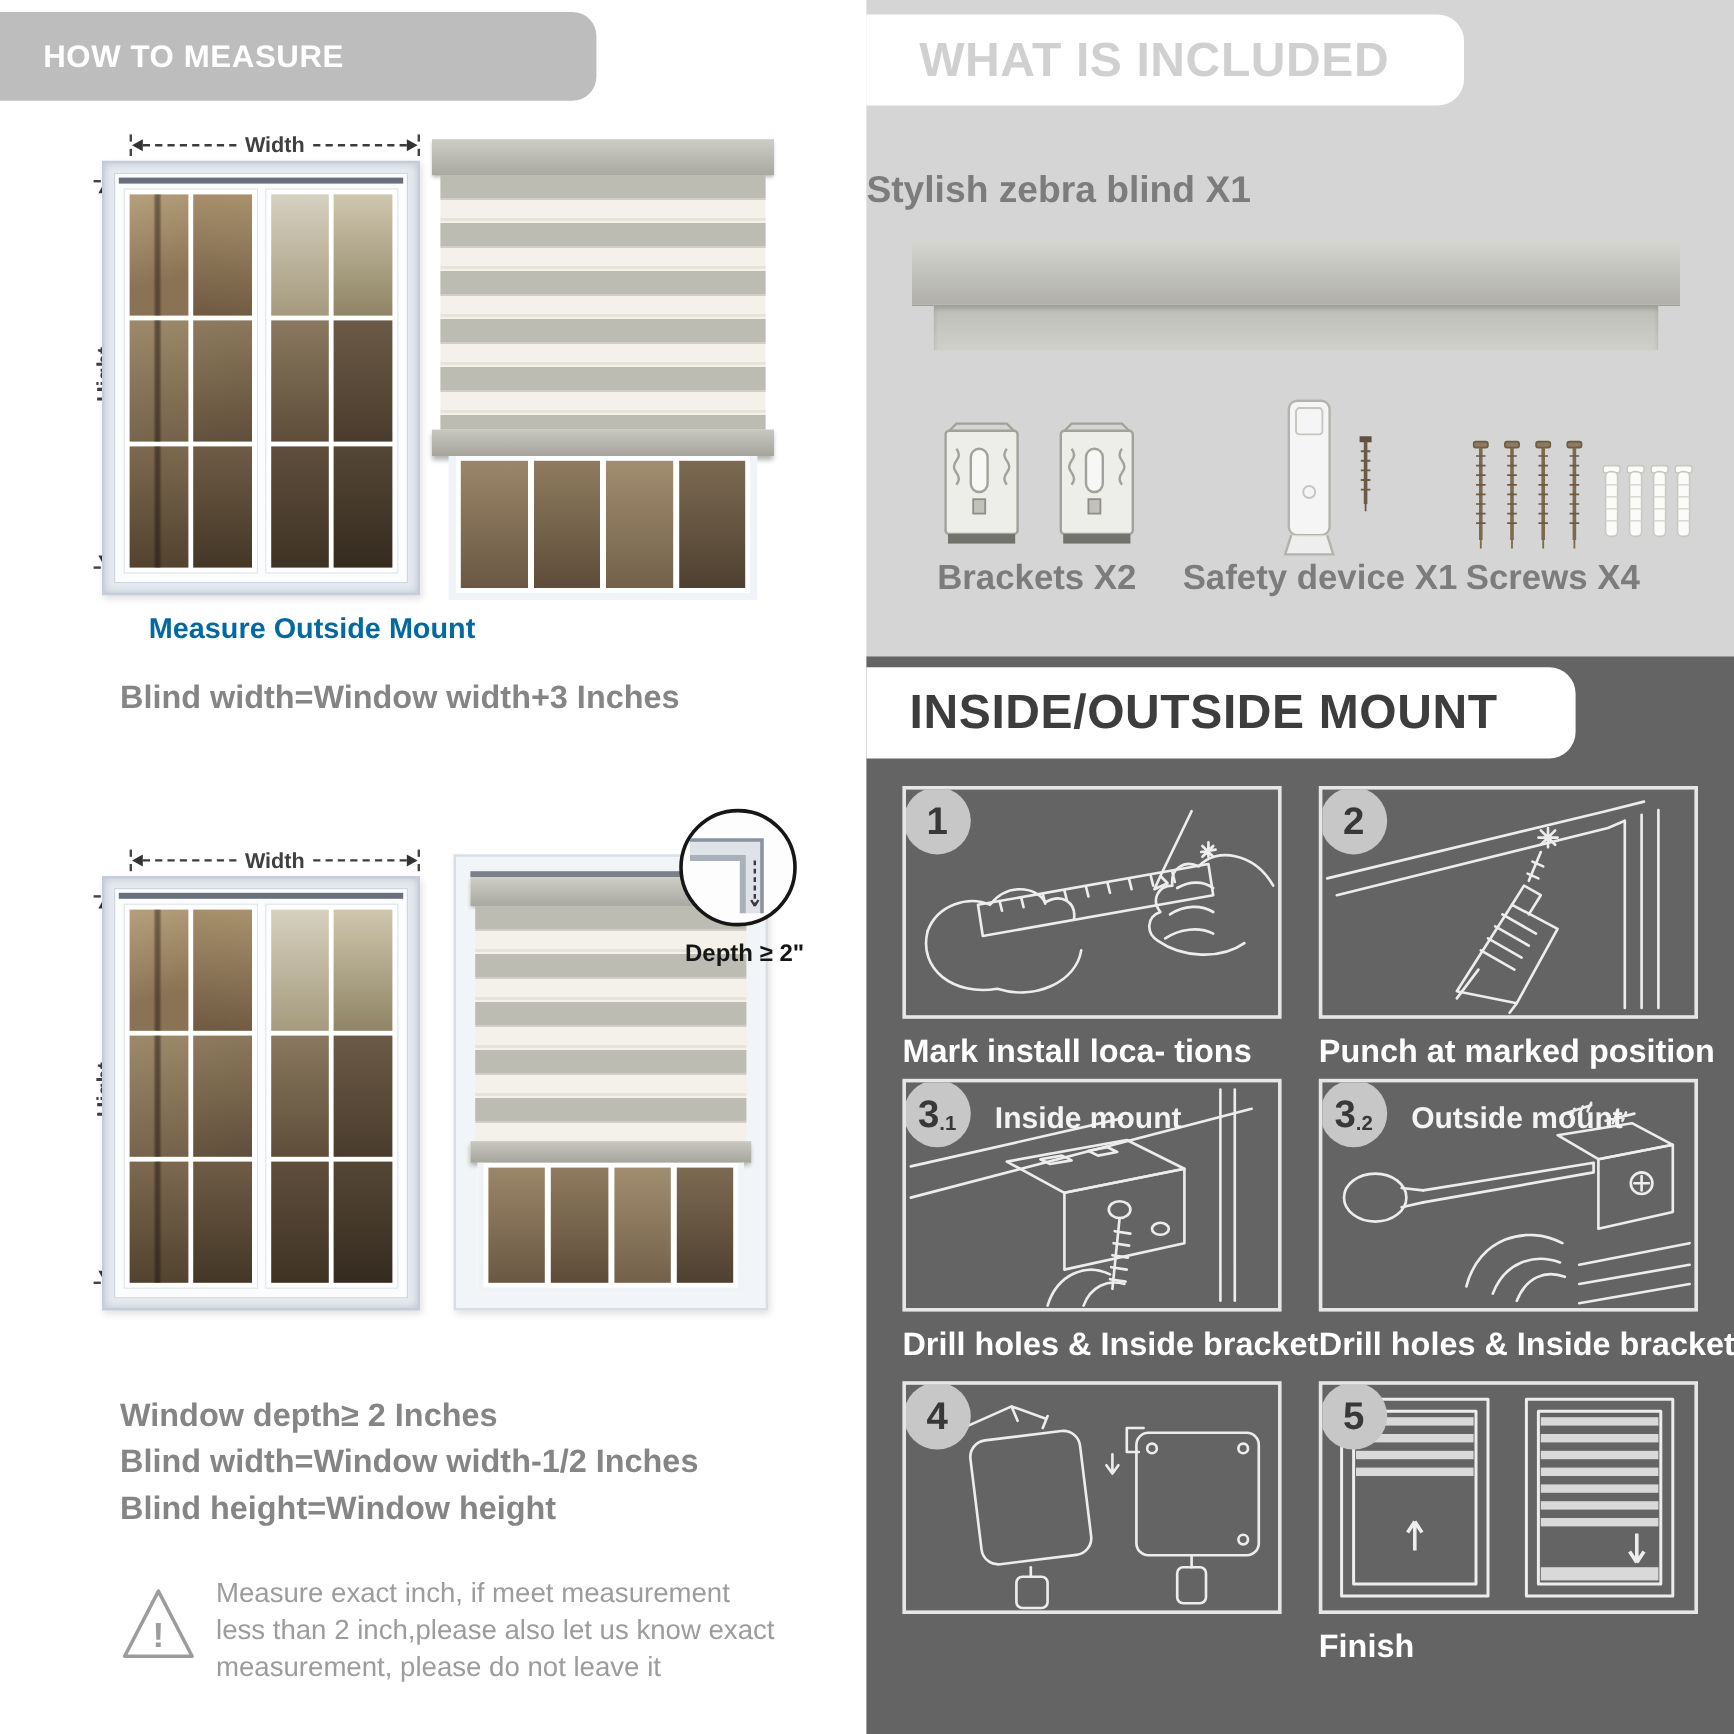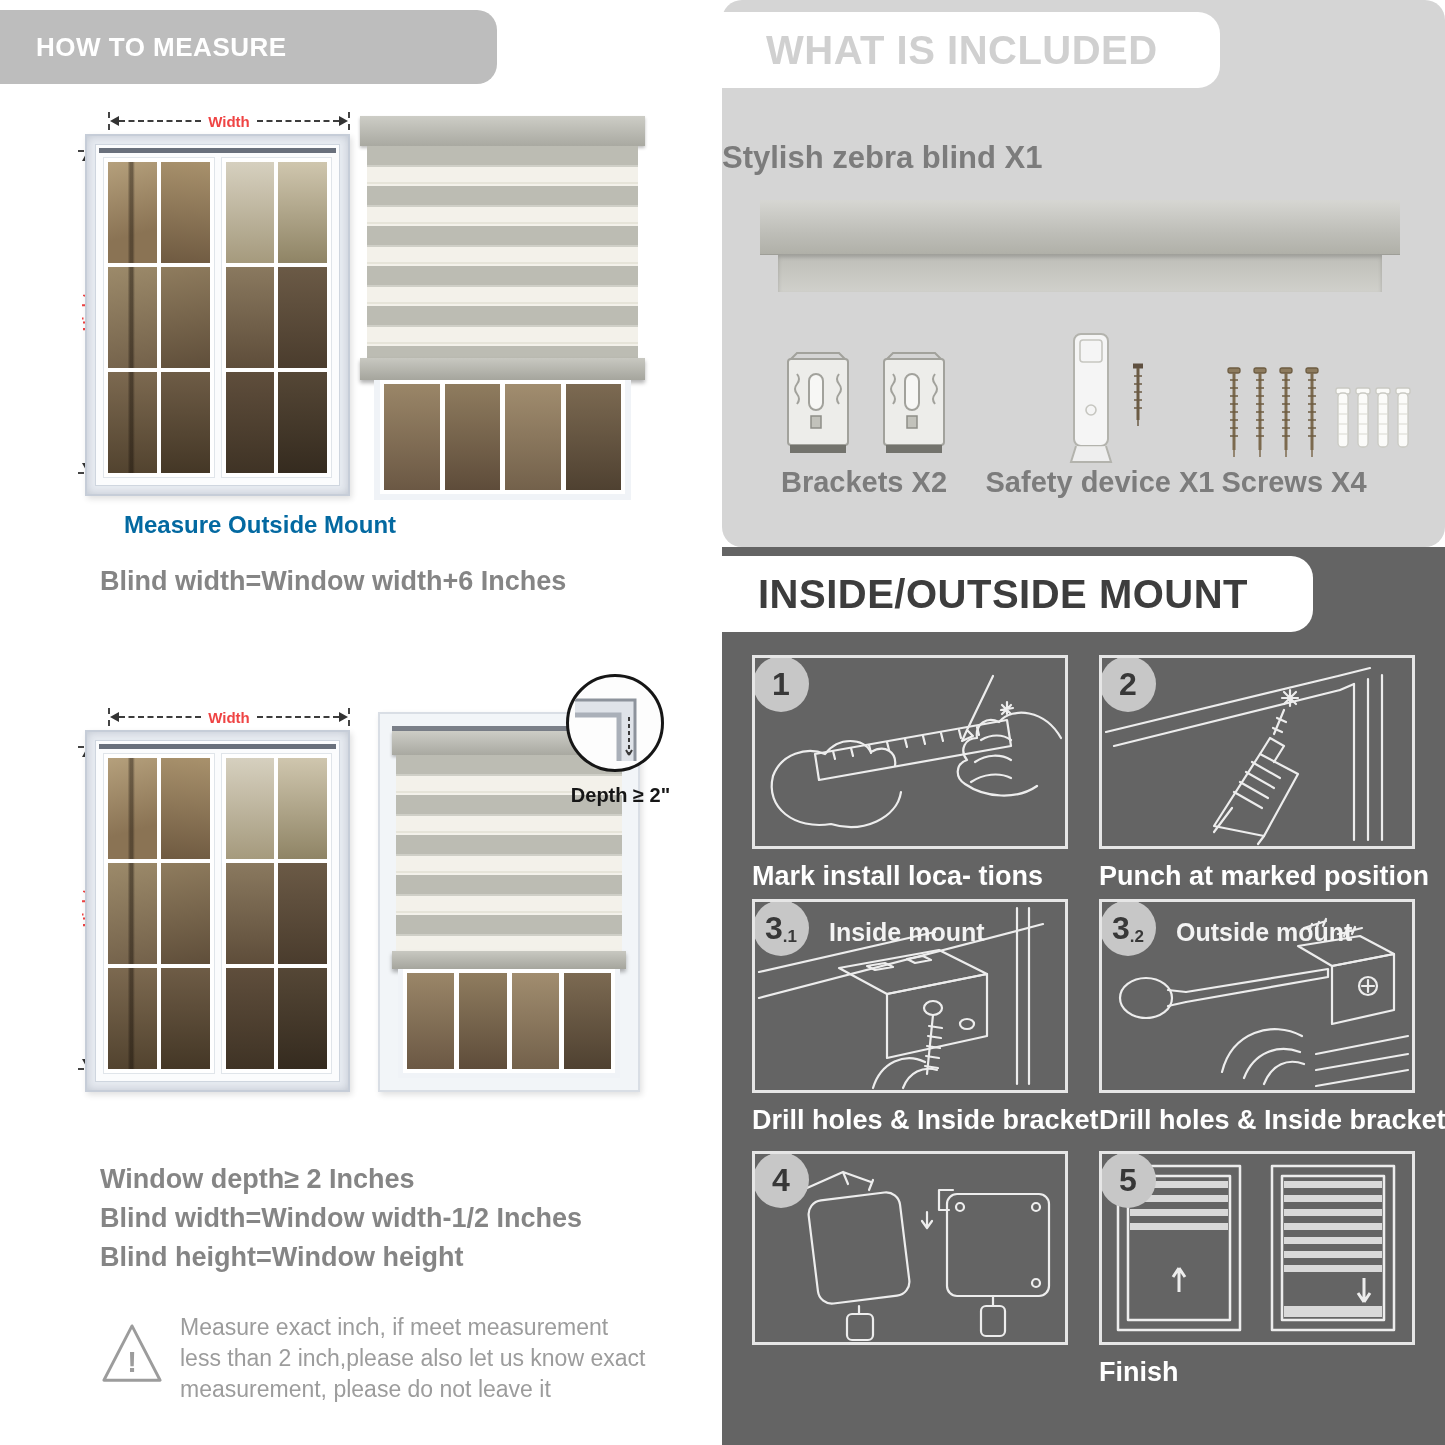--- a/index.html
+++ b/index.html
@@ -8,21 +8,21 @@
 
   
   .banner-left{position:absolute;left:0;top:10px;width:497px;height:74px;background:#bdbdbd;
     border-radius:0 20px 20px 0;display:flex;align-items:center;padding-left:36px;box-sizing:border-box;
     color:#ffffff;font-size:26px;font-weight:bold;letter-spacing:.5px;}
 
   .winfig{position:absolute;width:292px;height:402px;}
   .dim-w{position:absolute;left:50px;right:0;top:14px;height:18px;display:flex;align-items:center;
     border-left:2px dashed #444;border-right:2px dashed #444;box-sizing:border-box;}
   .dim-w .dash{flex:1;border-top:2px dashed #3c3c3c;height:0;}
-  .dim-label{font-size:15px;font-weight:bold;color:#ef4444;padding:0 7px;white-space:nowrap;}
+  .dim-label{font-size:18px;font-weight:bold;color:#404040;padding:0 7px;white-space:nowrap;}
   .ah{width:0;height:0;flex:none;}
   .ah.l{border-top:5px solid transparent;border-bottom:5px solid transparent;border-right:9px solid #333;}
   .ah.r{border-top:5px solid transparent;border-bottom:5px solid transparent;border-left:9px solid #333;}
   .ah.u{border-left:5px solid transparent;border-right:5px solid transparent;border-bottom:9px solid #333;}
   .ah.d{border-left:5px solid transparent;border-right:5px solid transparent;border-top:9px solid #333;}
   .dim-h{position:absolute;left:20px;top:52px;bottom:26px;width:18px;display:flex;flex-direction:column;
     align-items:center;border-top:2px dashed #444;border-bottom:2px dashed #444;box-sizing:border-box;}
   .dim-h .dashv{flex:1;border-left:2px dashed #3c3c3c;width:0;}
   .dim-h .dim-label{writing-mode:vertical-rl;transform:rotate(180deg);padding:7px 0;}
 
@@ -76,21 +76,21 @@
 
   .h2{position:absolute;font-size:24px;font-weight:bold;color:#0369a1;margin-left:24px;}
   .spec{position:absolute;font-size:27px;font-weight:bold;color:#858585;line-height:39px;}
 
   .warn{position:absolute;left:100px;top:1312px;display:flex;gap:16px;}
   .warn-icon{flex:none;margin-top:8px;}
   .warn-text{width:468px;font-size:23px;color:#9c9c9c;line-height:31px;font-weight:500;}
 
   
   .panel-right{position:absolute;left:722px;top:0;width:723px;height:1445px;}
-  .included{position:absolute;left:0;top:0;width:723px;height:547px;background:#d5d5d5;border-radius:20px;}
+  .included{position:absolute;left:0;top:0;width:723px;height:547px;background:#d5d5d5;}
   .banner-included{position:absolute;left:0;top:12px;width:498px;height:76px;background:#ffffff;
     border-radius:0 22px 22px 0;display:flex;align-items:center;padding-left:44px;box-sizing:border-box;
     color:#d0d0d0;font-size:40px;font-weight:bold;letter-spacing:.5px;}
   .product-title{position:absolute;top:140px;left:0;right:0;font-size:31px;
     font-weight:bold;color:#7c7c7c;}
   .rail-main{position:absolute;left:38px;top:200px;width:640px;height:54px;
     background:linear-gradient(180deg,#d6d6d2,#bebeb8 60%,#b0b0a8);box-shadow:0 1px 0 #9e9e97;}
   .rail-sub{position:absolute;left:56px;top:254px;width:604px;height:38px;
     background:linear-gradient(180deg,#bdbdb7,#d0d0cb);box-shadow:inset 0 3px 4px rgba(0,0,0,.18);}
   .part{position:absolute;}
@@ -162,21 +162,21 @@
     <div class="under-window">
       <div class="uw-pane"></div>
         <div class="uw-pane"></div>
       <div class="uw-pane"></div>
         <div class="uw-pane"></div>
     </div>
   </div>
 
   <div class="h2" style="left:100px;top:511px;">Measure Outside Mount</div>
   <div class="spec" style="left:100px;top:562px;">
-    <div>Blind width=Window width+6 Inches</div>
+    <div>Blind width=Window width+3 Inches</div>
   </div>
 
   <div class="winfig" style="left:58px;top:694px;">
     <div class="dim-w">
       <span class="ah l"></span>
       <span class="dash"></span>
       <span class="dim-label">Width</span>
       <span class="dash"></span>
       <span class="ah r"></span>
     </div>

